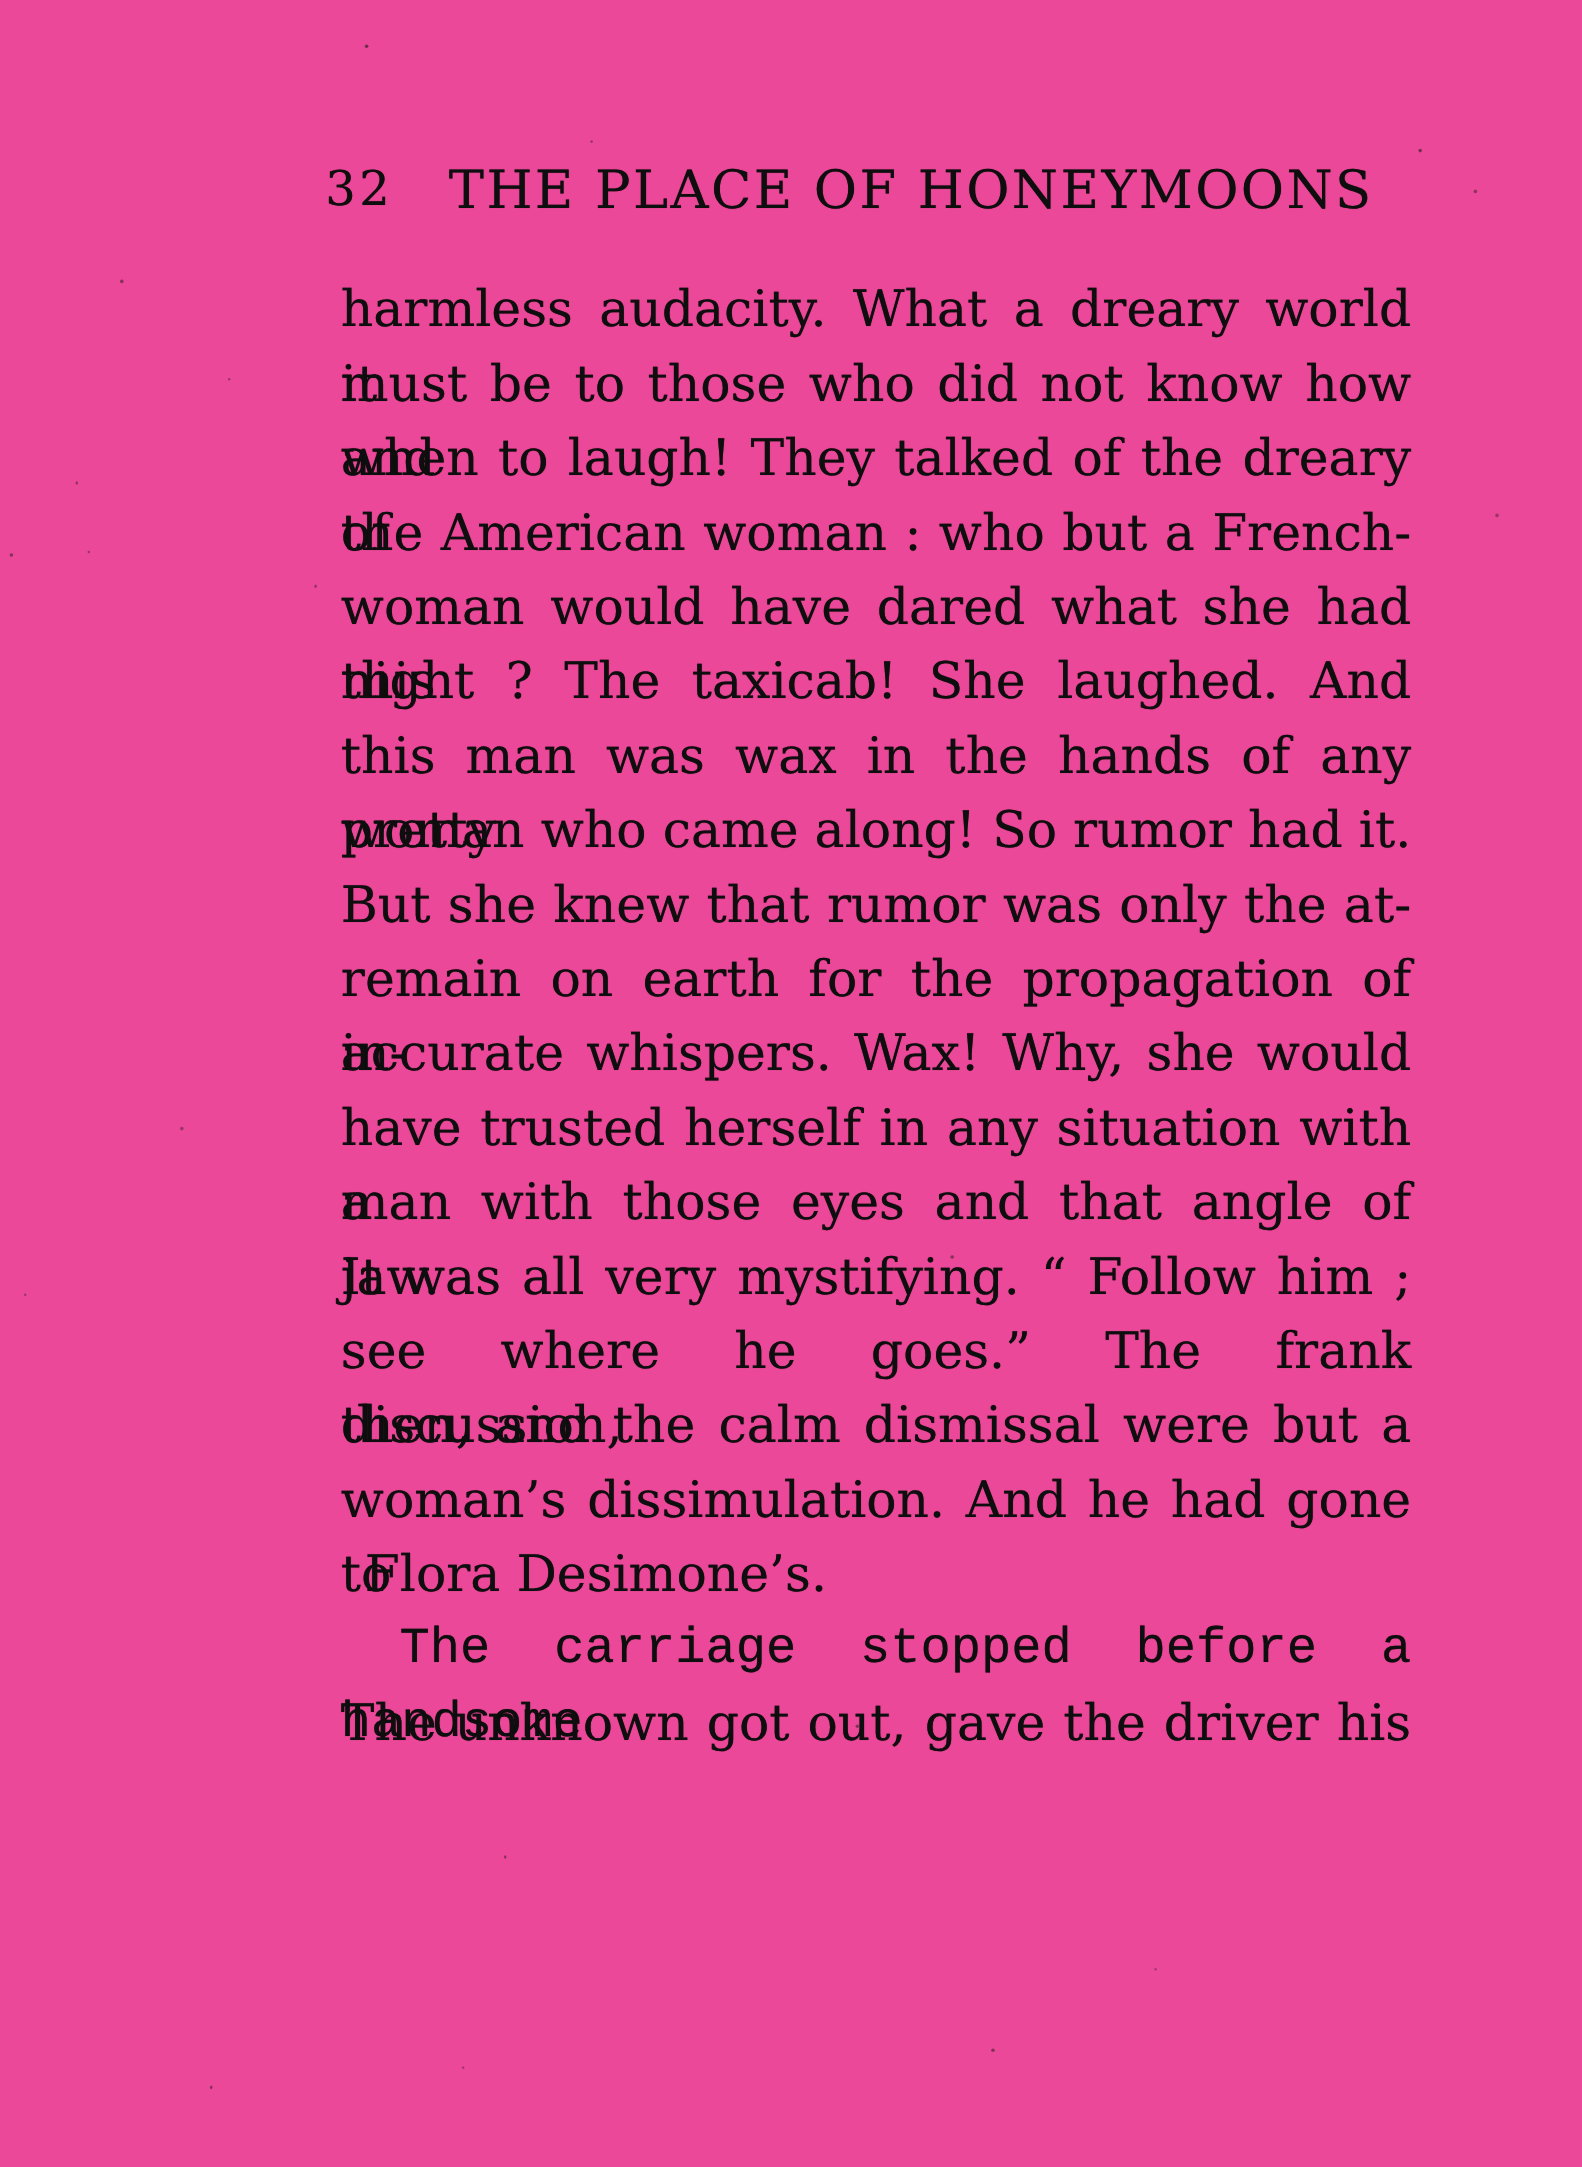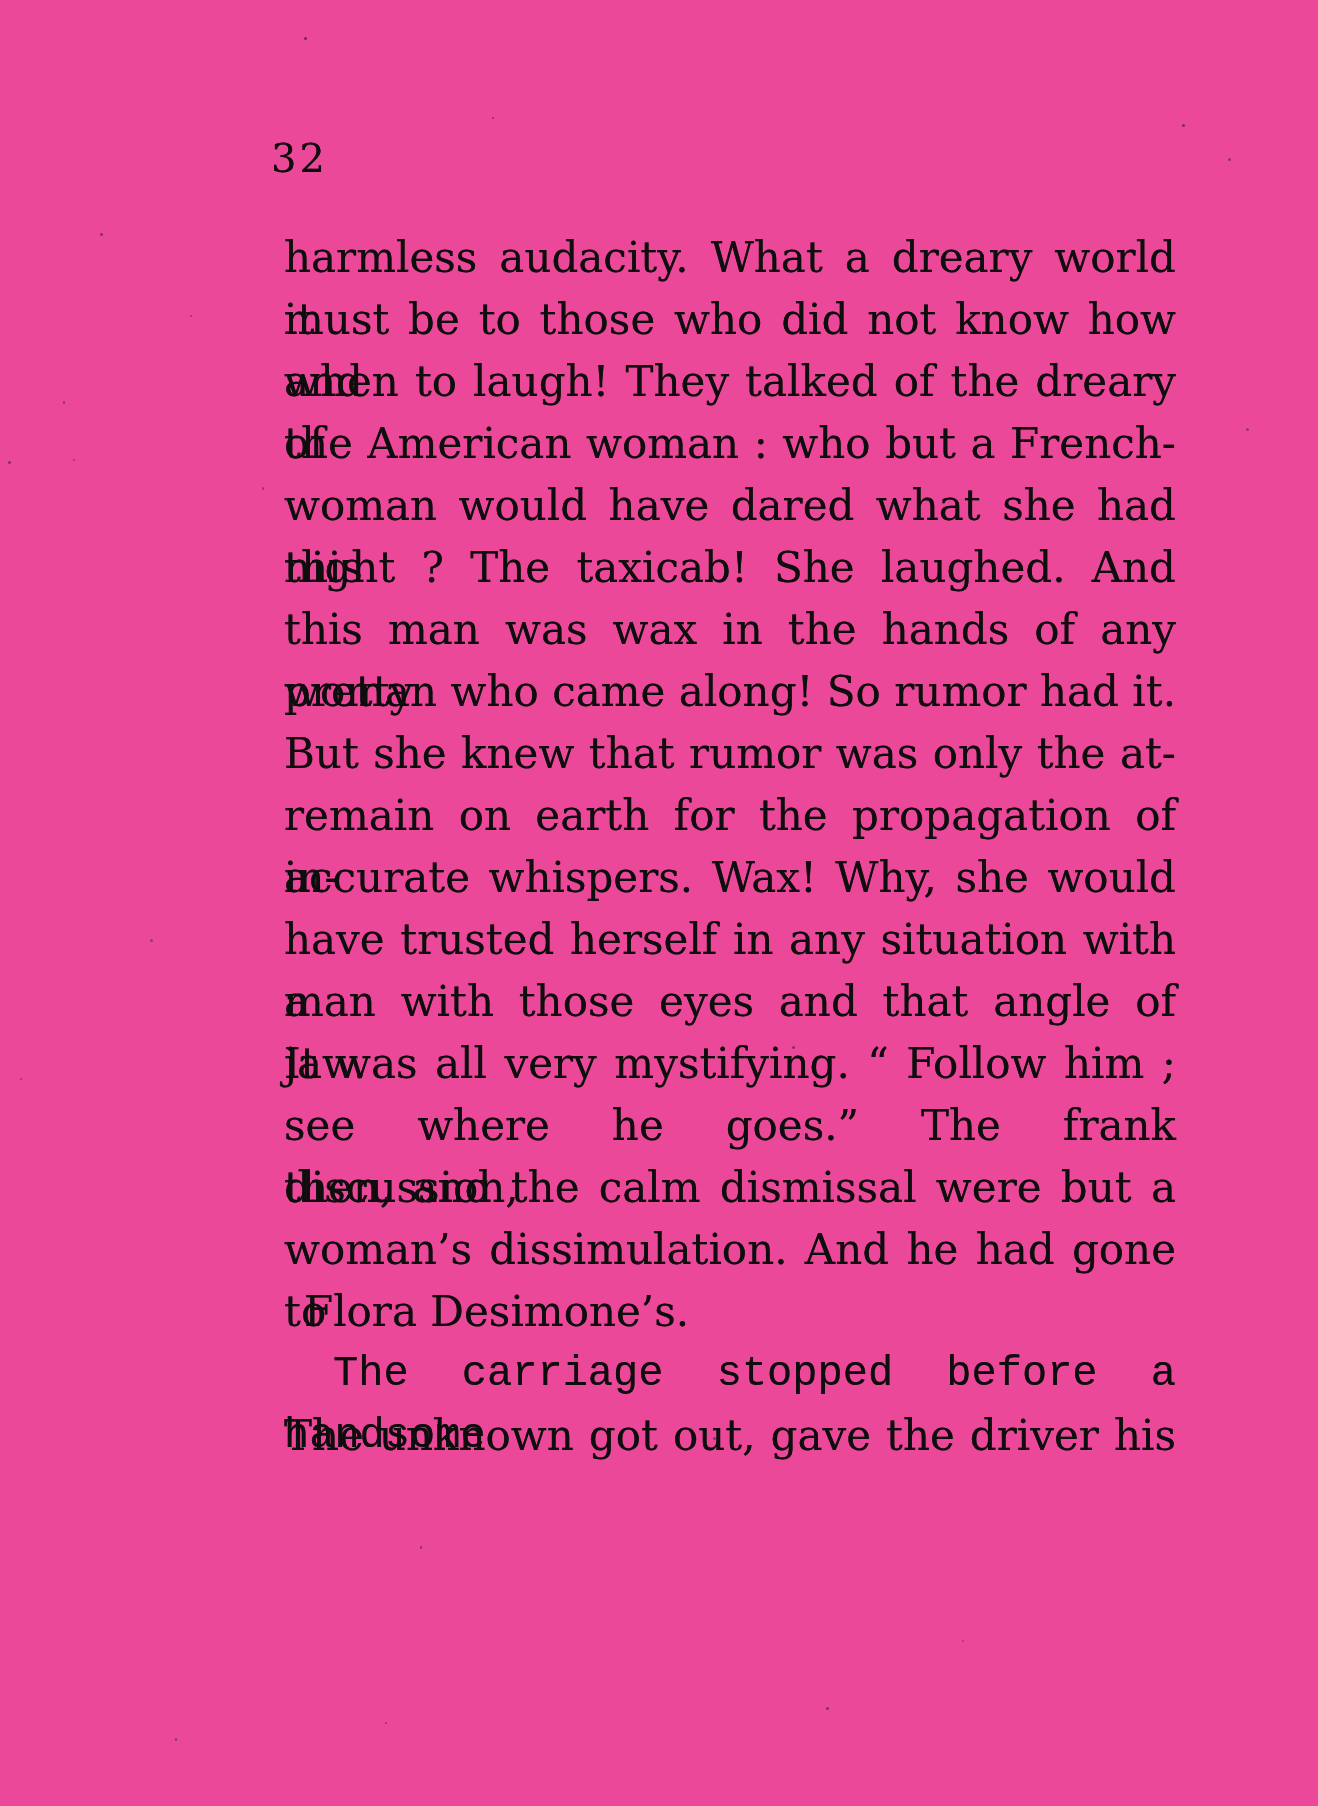--- a/index.html
+++ b/index.html
@@ -42,20 +42,21 @@
   .indent{text-indent:49px;font-family:Liberation Mono, monospace;}
   .speck{position:absolute;background:#1c1c1c;border-radius:50%;}
 </style>
 </head>
 <body>
 
 <div class="page">
 
   <div class="header-row">
     <span class="page-number">32</span>
+    <span class="page-title">THE PLACE OF HONEYMOONS</span>
   </div>
 
   <div class="text-block">
     <div class="text-line jl">harmless audacity.  What a dreary world it</div>
     <div class="text-line jl">must be to those who did not know how and</div>
     <div class="text-line jl">when to laugh!  They talked of the dreary of</div>
     <div class="text-line jl">the American woman&nbsp;: who but a French-</div>
     <div class="text-line jl">woman would have dared what she had this</div>
     <div class="text-line jl">night&nbsp;?  The taxicab!  She laughed.  And</div>
     <div class="text-line jl">this man was wax in the hands of any pretty</div>

